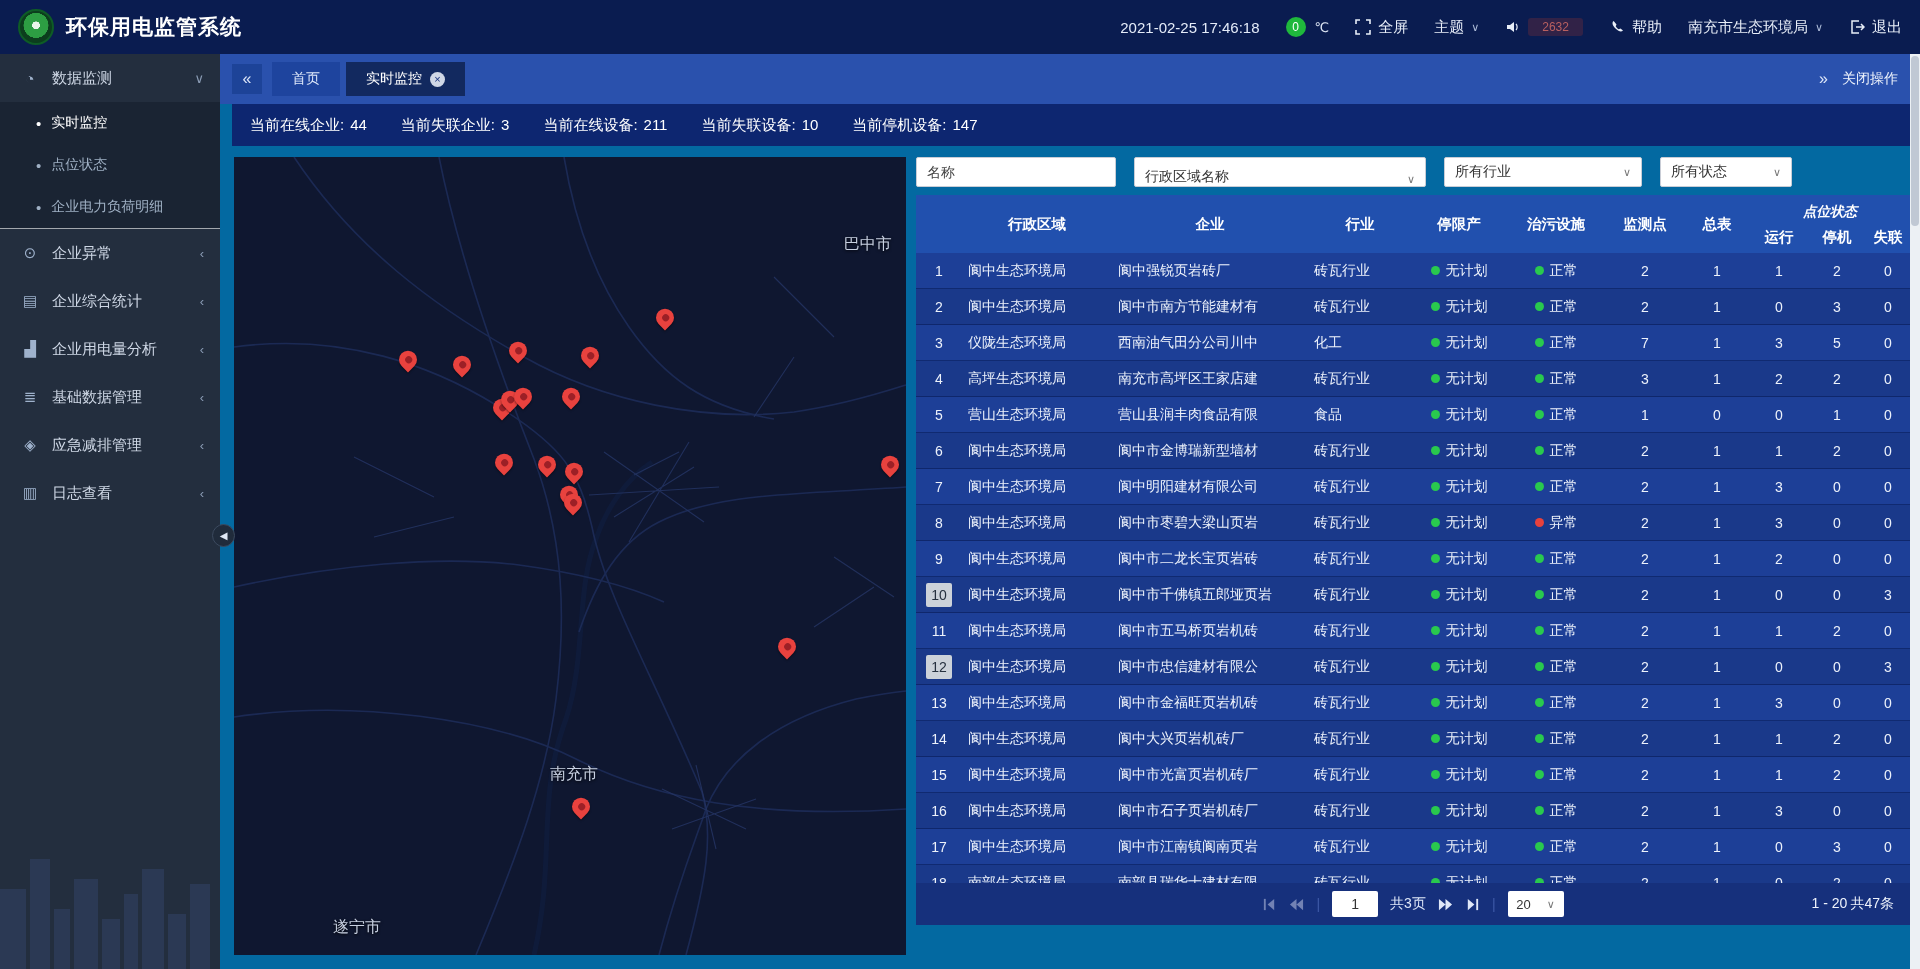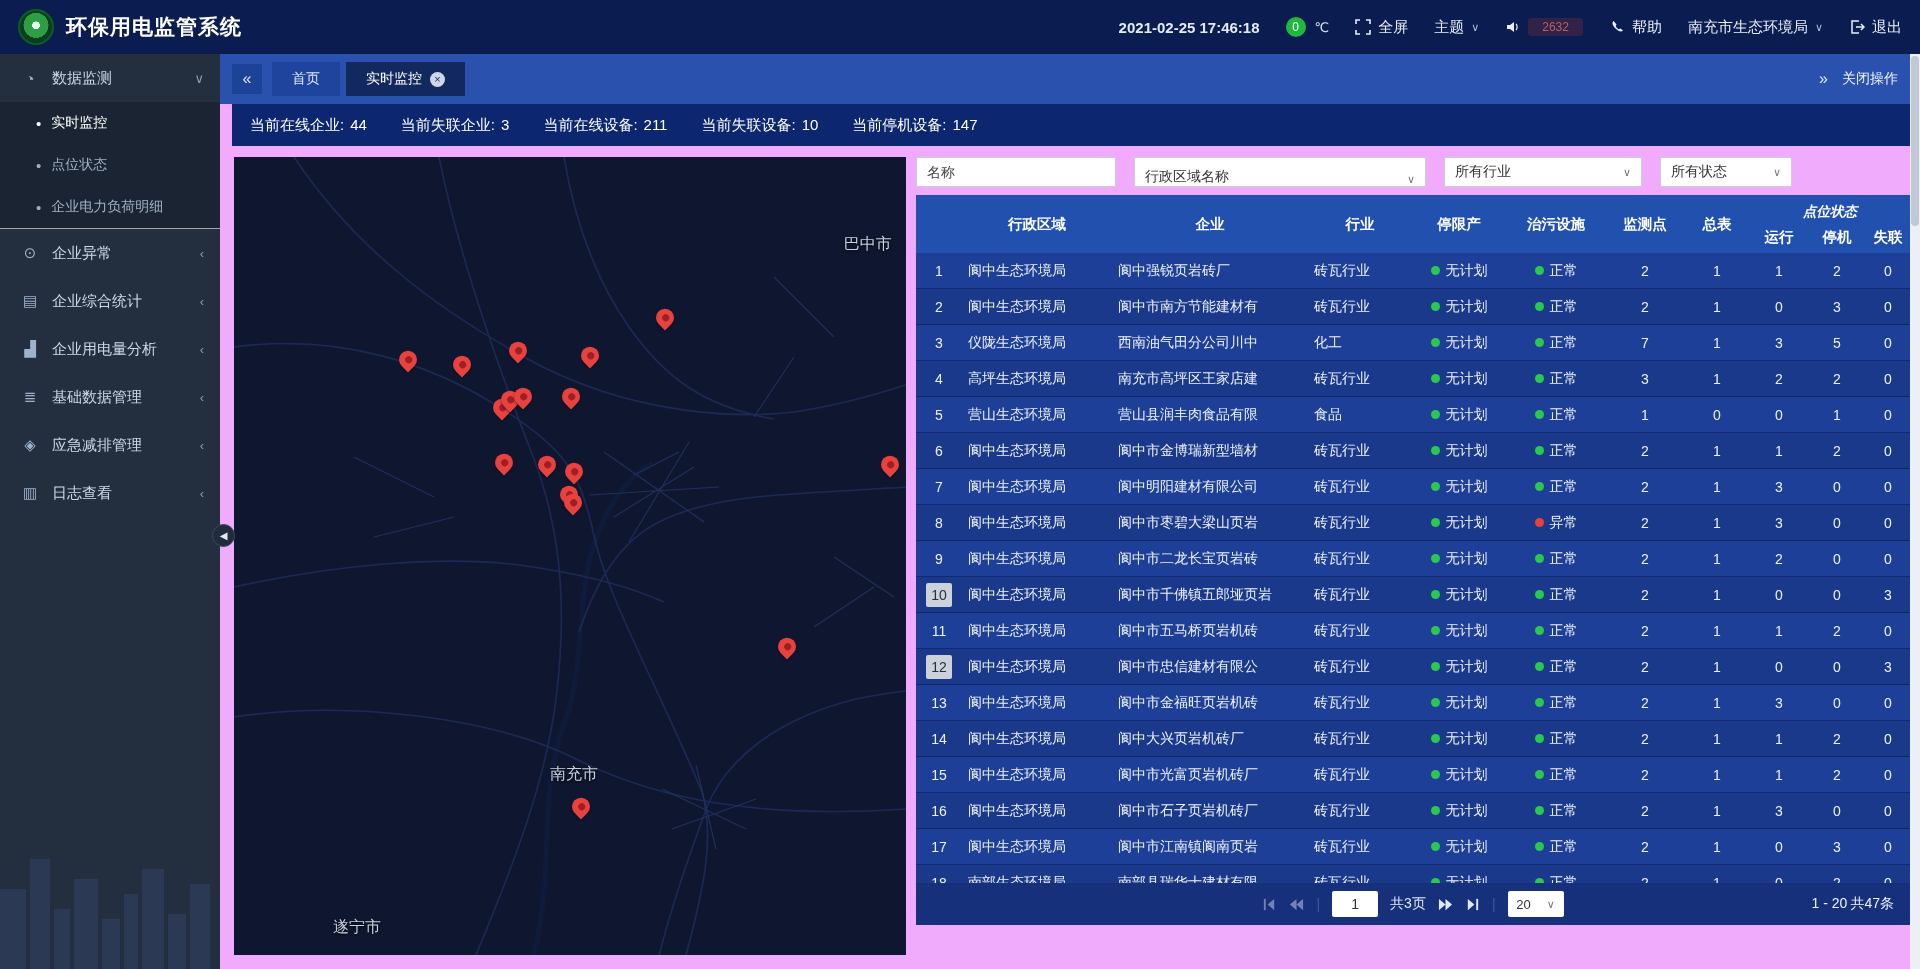--- a/index.html
+++ b/index.html
@@ -1,30 +1,30 @@
 <!DOCTYPE html>
 <html><head>
 <meta charset="utf-8">
 <style>
   * { box-sizing: border-box; }
   body { margin:0; background:#0a1c50; font-family:"Liberation Sans","DejaVu Sans",sans-serif; }
-  #page { position:relative; width:1920px; height:969px; overflow:hidden; background:#f0abfc; }
+  #page { position:relative; width:1920px; height:969px; overflow:hidden; background:#0369a1; }
 
   
   .app-header { position:absolute; top:0; left:0; width:1920px; height:54px; background:#0a1c50;
     display:flex; align-items:center; padding:0 18px; color:#fff; z-index:10; }
   .logo { width:36px; height:36px; border-radius:50%; margin-right:12px; flex:none;
     background:radial-gradient(circle at 50% 45%, #eaf6ea 0 16%, #2d9e43 17% 52%, #0c3d1d 53% 100%);
     border:2px solid #0e5c26; }
   .app-title { font-size:21px; font-weight:bold; letter-spacing:1px; }
   .hdr-spacer { flex:1; }
   .hdr-right { display:flex; align-items:center; gap:26px; }
   .hdr-item { display:flex; align-items:center; gap:7px; color:#e8eef8; font-size:15px; cursor:pointer; white-space:nowrap; }
   .hdr-item svg { width:16px; height:16px; }
-  .datetime { font-size:15px; color:#e4ebf8;font-weight:bold; }
+  .datetime { font-size:15px; color:#e4ebf8; }
   .temp-badge { width:20px; height:20px; border-radius:50%; background:#1fb83c; color:#fff; font-size:12px;
     display:flex; align-items:center; justify-content:center; }
   .temp-unit { font-size:13px; color:#dfe7f5; margin-left:2px; }
   .alarm-count { color:#b86060; background:rgba(150,50,50,.28); padding:2px 14px; border-radius:3px; font-size:12px; }
   .caret { font-size:11px; color:#aebcd8; }
 
   
   .sidebar { position:absolute; top:54px; left:0; width:220px; bottom:0; background:#232e3e; color:#cfd8e6; z-index:5; overflow:hidden; }
   .menu-item { height:48px; display:flex; align-items:center; padding:0 16px 0 20px; gap:12px; font-size:15px; cursor:pointer; }
   .mi-icon { width:20px; font-size:15px; color:#9fb2cc; text-align:center; }

